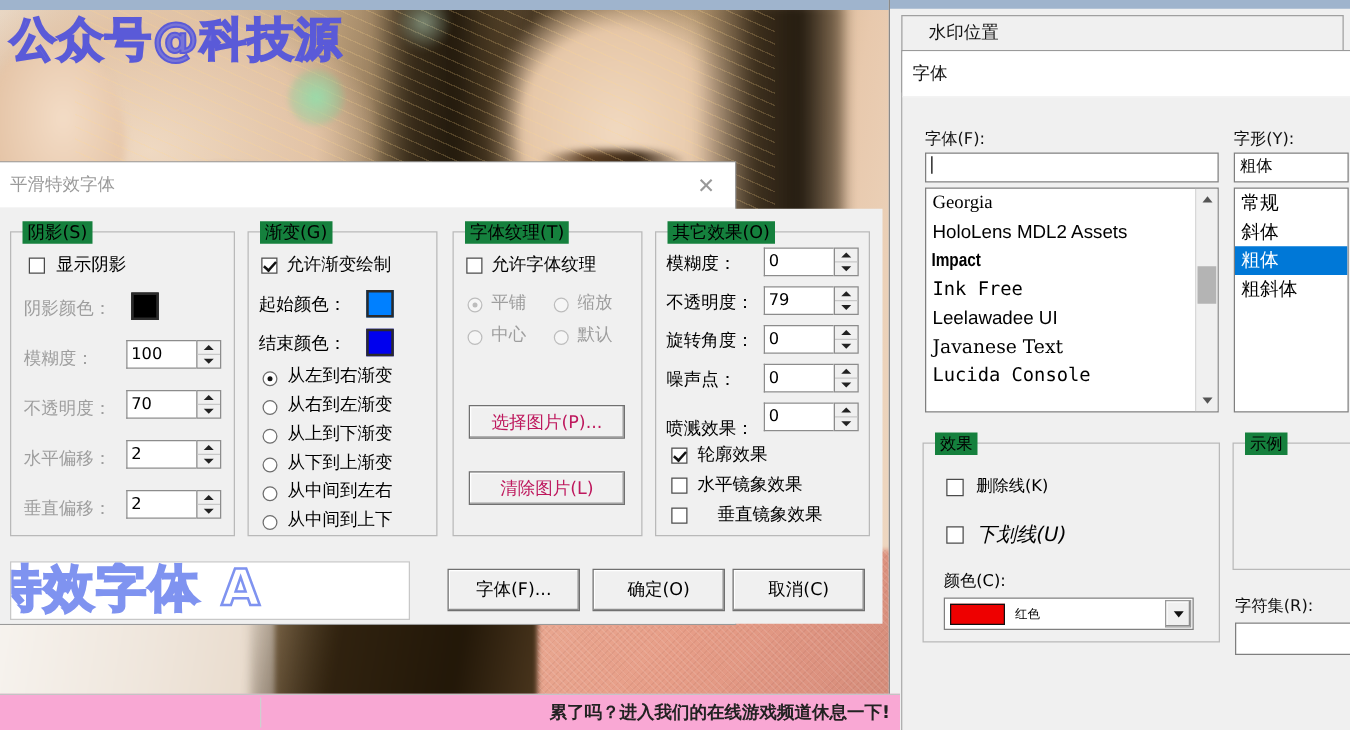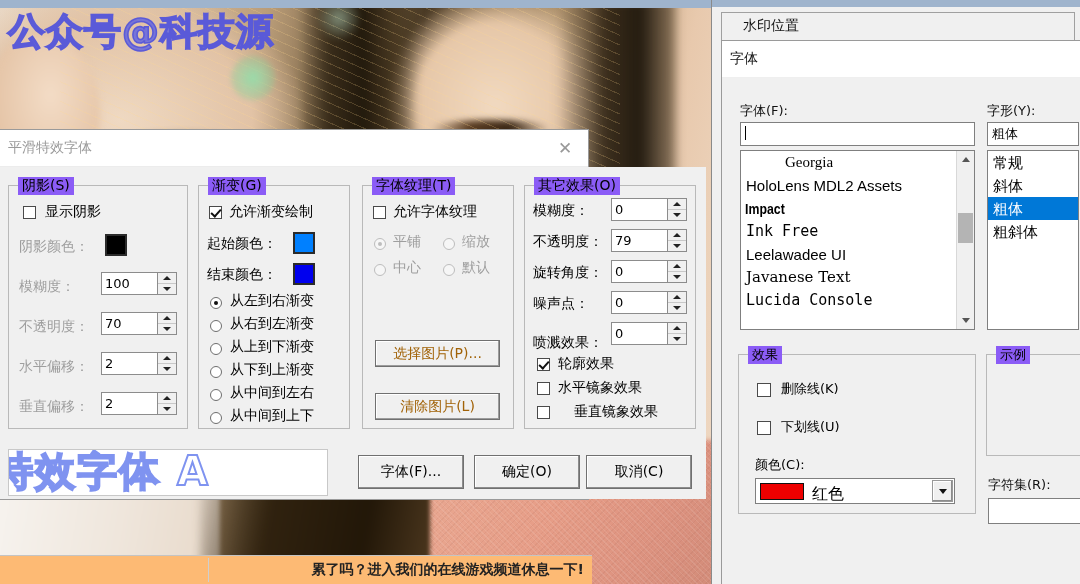--- a/index.html
+++ b/index.html
@@ -103,21 +103,21 @@
   }
 
   
   #fx-dialog{left:0;top:130px;width:588px;height:369px;}
   #fx-titlebar{height:37px;border-bottom:1px solid #ececec;}
   #fx-titlebar .t{font-size:14px;color:#9a9a9a;}
   #fx-body{position:absolute;left:0;top:37px;width:706px;height:332px;background:#f0f0f0;}
 
   .gb{position:absolute;border:1px solid #b9b9b9;background:#f0f0f0;box-sizing:border-box;}
   .gb-legend{
-    position:absolute;top:-9px;left:9px;background:#8b5cf6;padding:0 4px;
+    position:absolute;top:-9px;left:9px;background:#15803d;padding:0 4px;
     font-size:14px;color:#000;white-space:nowrap;
     font-family:"DejaVu Sans","Liberation Sans",sans-serif;
   }
   .lbl{position:absolute;font-size:14px;font-family:"DejaVu Sans","Liberation Sans",sans-serif;white-space:nowrap;color:#000;}
   .lbl.dis{color:#9e9e9e;}
 
   
   .cbx{position:absolute;width:13px;height:13px;border:1px solid #4a4a4a;background:#fff;box-sizing:border-box;}
   .cbx.checked::after{
     content:"";position:absolute;left:3px;top:0px;width:4px;height:8px;
@@ -155,21 +155,21 @@
   .spin .btns i:first-child::after{border-bottom:4px solid #222;}
   .spin .btns i:last-child::after{border-top:4px solid #222;}
 
   
   .btn3d{
     position:absolute;box-sizing:border-box;background:#f0f0f0;
     border:1px solid #707070;box-shadow:inset -1px -1px 0 #8c8c8c, inset 1px 1px 0 #ffffff;
     font-size:14px;font-family:"DejaVu Sans","Liberation Sans",sans-serif;
     display:flex;align-items:center;justify-content:center;color:#000;
   }
-  .btn3d.dis{color:#a16207;box-shadow:inset -1px -1px 0 #9c9c9c, inset 1px 1px 0 #ffffff;margin-top:16px;}
+  .btn3d.dis{color:#be185d;box-shadow:inset -1px -1px 0 #9c9c9c, inset 1px 1px 0 #ffffff;}
 
   
   #fx-preview{
     position:absolute;left:8px;top:282px;width:320px;height:47px;
     background:#fff;border:1px solid #c8c8c8;overflow:hidden;box-sizing:border-box;
   }
   #fx-preview .pv{
     position:absolute;left:-16px;top:-2px;white-space:nowrap;
     font-family:"DejaVu Sans","Liberation Sans",sans-serif;
     font-size:40px;font-weight:bold;line-height:46px;letter-spacing:2px;
@@ -204,30 +204,30 @@
   .sbar .thumb{position:absolute;left:1px;width:15px;background:#b4b4b4;}
 
   .fd-combo{position:absolute;border:1px solid #7f7f7f;background:#fff;box-sizing:border-box;}
   .fd-combo .cb-arrow{position:absolute;right:1px;top:1px;bottom:1px;width:19px;background:#f0f0f0;
     border:1px solid #9a9a9a;box-shadow:inset -1px -1px 0 #8c8c8c, inset 1px 1px 0 #fff;
     display:flex;align-items:center;justify-content:center;}
   .fd-combo .cb-arrow::after{content:"";border-left:4px solid transparent;border-right:4px solid transparent;border-top:5px solid #111;}
   .fd-colorchip{position:absolute;left:4px;top:4px;width:44px;height:17px;border:1px solid #111;box-sizing:border-box;}
 
   
-  .fname-georgia{font-family:"Liberation Serif","DejaVu Serif",serif;margin-left:39px;}
+  .fname-georgia{font-family:"Liberation Serif","DejaVu Serif",serif;}
   .fname-sans{font-family:"Liberation Sans","DejaVu Sans",sans-serif;}
   .fname-impact{font-family:"Liberation Sans","DejaVu Sans",sans-serif;font-weight:bold;font-stretch:condensed;transform:scaleX(.82);transform-origin:left center;}
   .fname-ink{font-family:"DejaVu Sans Mono",monospace;color:#7b7b7b;font-size:14px;}
   .fname-serif{font-family:"DejaVu Serif","Liberation Serif",serif;}
   .fname-mono{font-family:"DejaVu Sans Mono","Liberation Mono",monospace;font-size:14px;}
 
   
   #statusbar{
-    position:absolute;left:0;bottom:0;width:592px;height:29px;background:#fdba74;
+    position:absolute;left:0;bottom:0;width:720px;height:29px;background:#f9a8d4;
     border-top:1px solid #c4c4c4;box-sizing:border-box;margin-top:48px;
   }
   #statusbar .txt{
     position:absolute;right:8px;top:50%;transform:translateY(-50%);
     font-size:14px;font-weight:bold;color:#222;
     font-family:"DejaVu Sans","Liberation Sans",sans-serif;white-space:nowrap;
   }
   #statusbar .sep{position:absolute;left:208px;top:2px;bottom:2px;width:1px;background:#cfcfcf;}
 </style>
 </head>
@@ -473,26 +473,26 @@
       <div class="it">粗斜体</div>
     </div>
 
     <div class="gb" style="left:16px;top:276px;width:238px;height:160px;background:#f0f0f0;">
       <span class="gb-legend" style="font-size:13px;">效果</span>
 
       <span class="cbx" style="left:18px;top:28px;width:14px;height:14px;"></span>
       <span class="lbl" style="left:42px;top:25px;font-size:13px;">删除线(K)</span>
 
       <span class="cbx" style="left:18px;top:66px;width:14px;height:14px;"></span>
-      <span class="lbl" style="left:42px;top:63px;font-size:13px;">下划线(U)</span>
+      <span class="lbl" style="left:42px;top:63px;font-size:16px;font-style:italic;">下划线(U)</span>
 
       <span class="lbl" style="left:16px;top:101px;font-size:13px;">颜色(C):</span>
       <div class="fd-combo" style="left:16px;top:123px;width:200px;height:26px;">
         <span class="fd-colorchip" id="color-chip" style="background: rgb(238, 0, 0);"></span>
-        <span class="lbl" style="left:56px;top:5px;font-size:16px;">红色</span>
+        <span class="lbl" style="left:56px;top:5px;font-size:10px;">红色</span>
         <span class="cb-arrow"></span>
       </div>
     </div>
 
     <div class="gb" style="left:264px;top:276px;width:180px;height:102px;background:#f0f0f0;">
       <span class="gb-legend" style="font-size:13px;">示例</span>
       <span class="lbl" style="left:12px;top:40px;font-size:15px;"></span>
     </div>
 
     <span class="fd-lbl" style="left:266px;top:398px;">字符集(R):</span>

